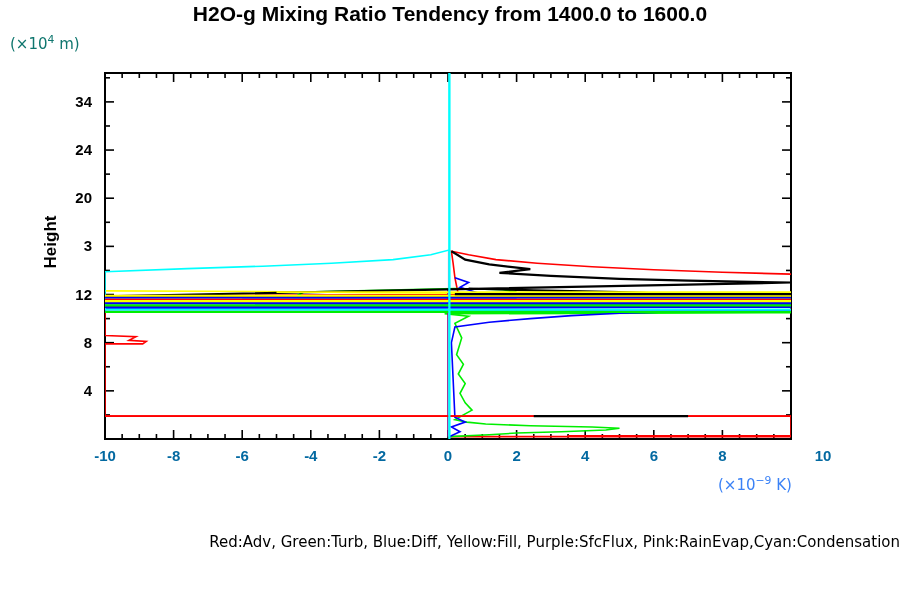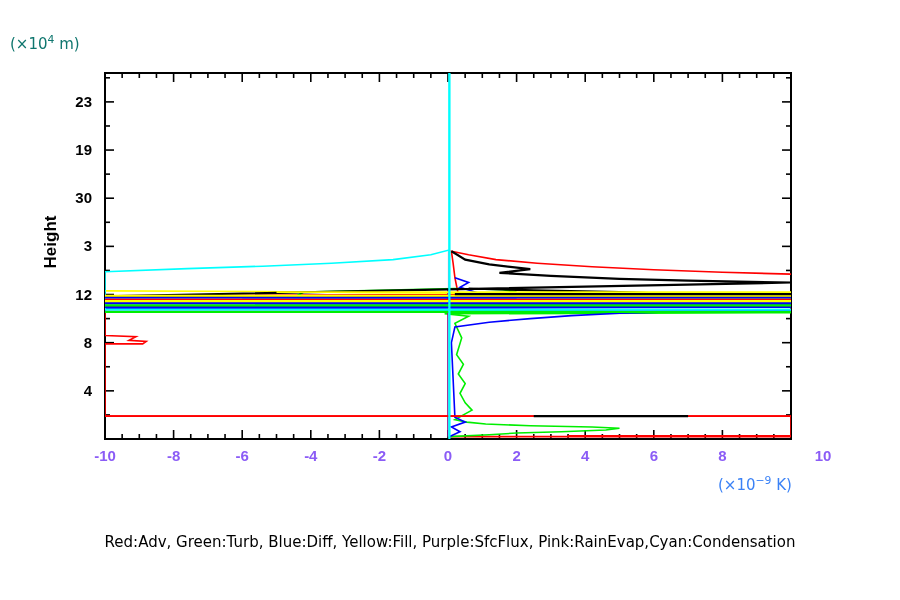--- a/index.html
+++ b/index.html
@@ -21,43 +21,44 @@
   .xunit{
     position:absolute;left:718px;top:474px;
     font-size:15px;color:#3b82f6;font-family:"DejaVu Sans", sans-serif;
   }
   .ylabel{
     position:absolute;left:-4px;top:232px;width:110px;text-align:center;
     font-size:17px;font-weight:bold;color:#000;
     transform:rotate(-90deg);transform-origin:center center;
   }
   .legend{
-    position:absolute;left:0;top:533px;width:900px;text-align:center;
+    position:absolute;left:0;top:533px;width:900px;text-align:right;
     font-size:15px;color:#000;font-family:"DejaVu Sans", sans-serif;
   }
   .plot-frame{
     position:absolute;left:104px;top:72px;width:688px;height:368px;
     border:2px solid #000;box-sizing:border-box;background:#fff;
   }
   .ytlabel{
     position:absolute;text-align:right;width:40px;
     font-size:15px;font-weight:bold;color:#000;
   }
   .xtlabel{
     position:absolute;text-align:center;width:44px;
-    font-size:15px;font-weight:bold;color:#8b5cf6;
+    font-size:15px;font-weight:bold;color:#0369a1;
   }
   svg.curves{position:absolute;left:0;top:0;overflow:visible;}
   sup{font-size:0.72em;vertical-align:super;}
 </style>
 </head>
 <body>
 
 <div id="chart-root">
 
+  <div class="title">H2O-g Mixing Ratio Tendency from 1400.0 to 1600.0</div>
 
   <div class="yunit">(×10<sup>4</sup> m)</div>
   <div class="xunit">(×10<sup>−9</sup> K)</div>
 
   <div class="ylabel">Height</div>
 
   <div class="plot-frame"></div>
 
   <svg class="curves" width="900" height="600">
     <defs>
@@ -206,23 +207,23 @@
         <line x1="276.5" y1="292.11842105263156" x2="791" y2="292.11842105263156" stroke="#ffff00" stroke-width="1.8"></line>
         <line x1="449.372" y1="73" x2="449.372" y2="439" stroke="#00ffff" stroke-width="2.2"></line>
       </g>
   </svg>
 
   <div id="ylabels">
       <div class="ytlabel" style="left: 52px; top: 381.842px;">4</div>
       <div class="ytlabel" style="left: 52px; top: 333.684px;">8</div>
       <div class="ytlabel" style="left: 52px; top: 285.526px; text-align: right;">12</div>
       <div class="ytlabel" style="left: 52px; top: 237.368px;">3</div>
-      <div class="ytlabel" style="left: 52px; top: 189.211px;">30</div>
-      <div class="ytlabel" style="left: 52px; top: 141.053px;">19</div>
-      <div class="ytlabel" style="left: 52px; top: 92.8947px;">23</div>
+      <div class="ytlabel" style="left: 52px; top: 189.211px;">20</div>
+      <div class="ytlabel" style="left: 52px; top: 141.053px;">24</div>
+      <div class="ytlabel" style="left: 52px; top: 92.8947px;">34</div>
     </div>
   <div id="xlabels">
       <div class="xtlabel" style="left: 83px; top: 447px;">-10</div>
       <div class="xtlabel" style="left: 151.6px; top: 447px;">-8</div>
       <div class="xtlabel" style="left: 220.2px; top: 447px;">-6</div>
       <div class="xtlabel" style="left: 288.8px; top: 447px;">-4</div>
       <div class="xtlabel" style="left: 357.4px; top: 447px;">-2</div>
       <div class="xtlabel" style="left: 426px; top: 447px;">0</div>
       <div class="xtlabel" style="left: 494.6px; top: 447px;">2</div>
       <div class="xtlabel" style="left: 563.2px; top: 447px;">4</div>

